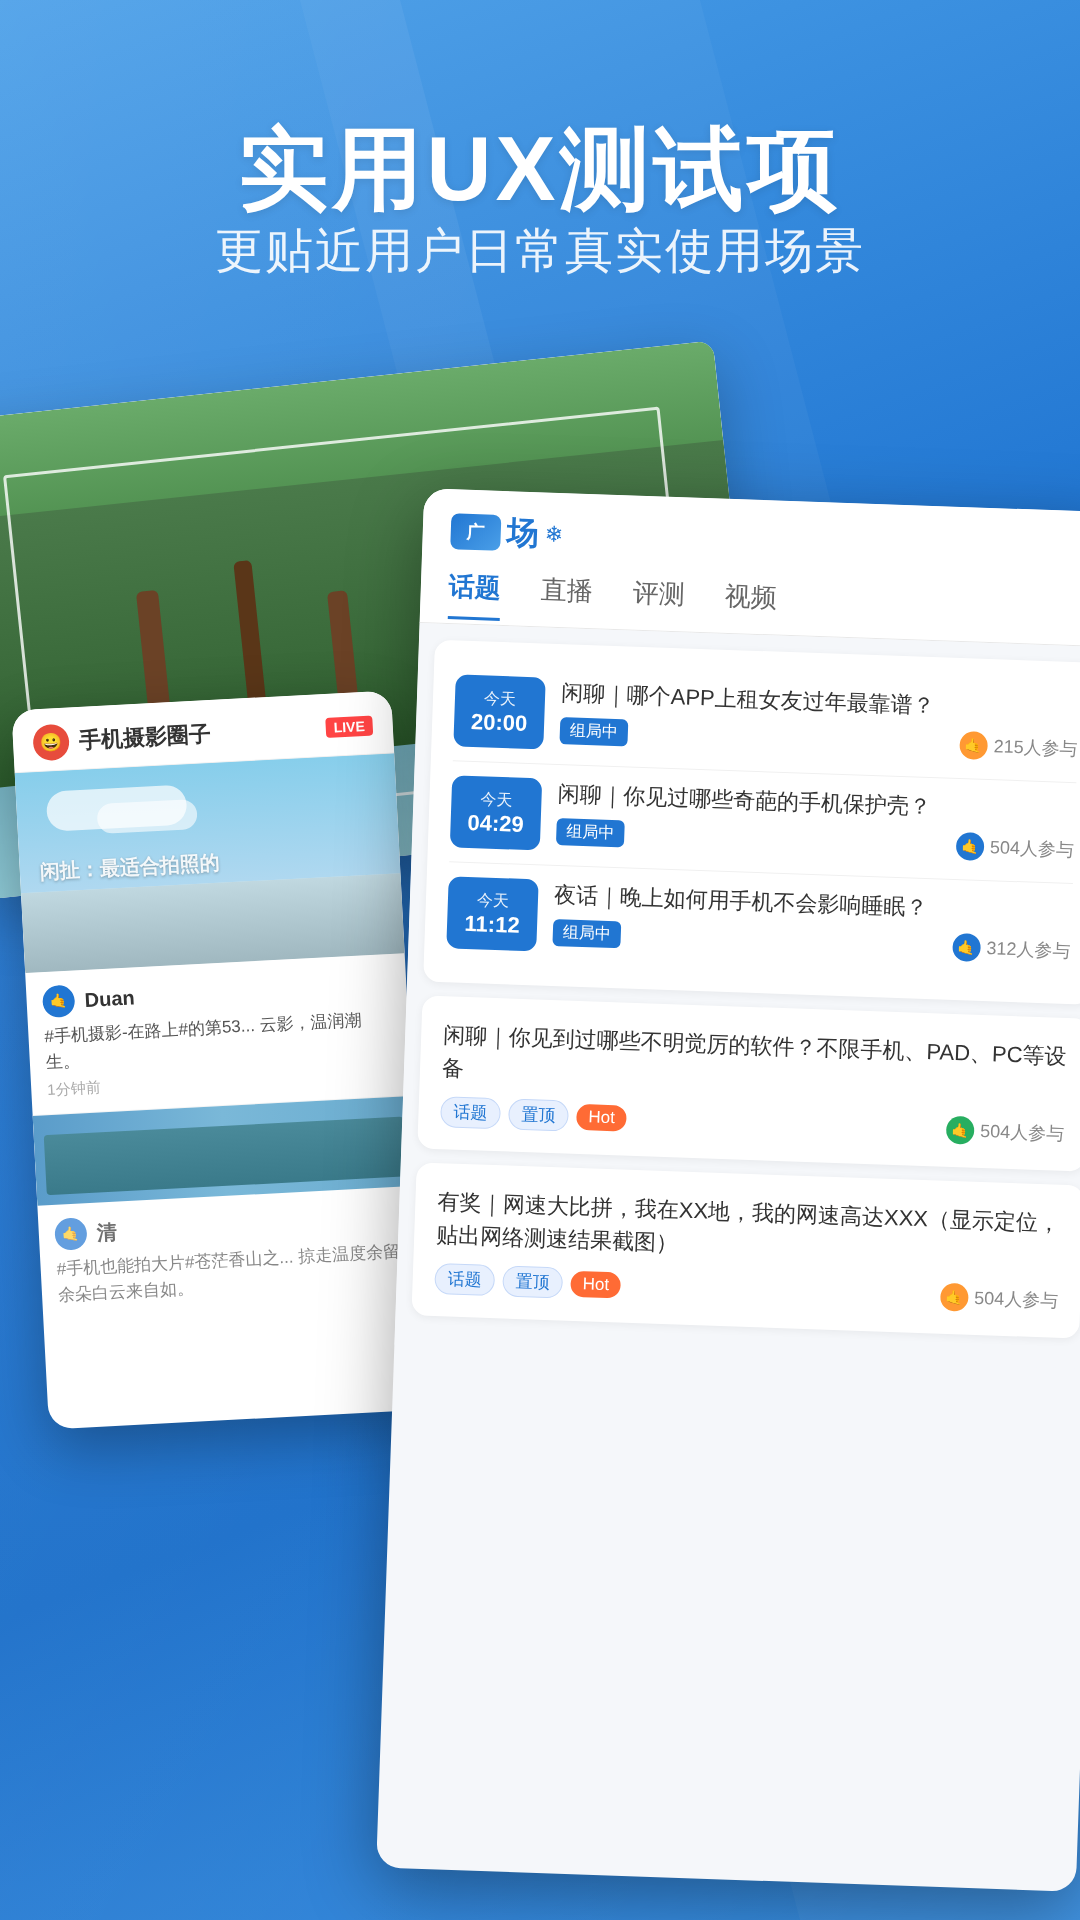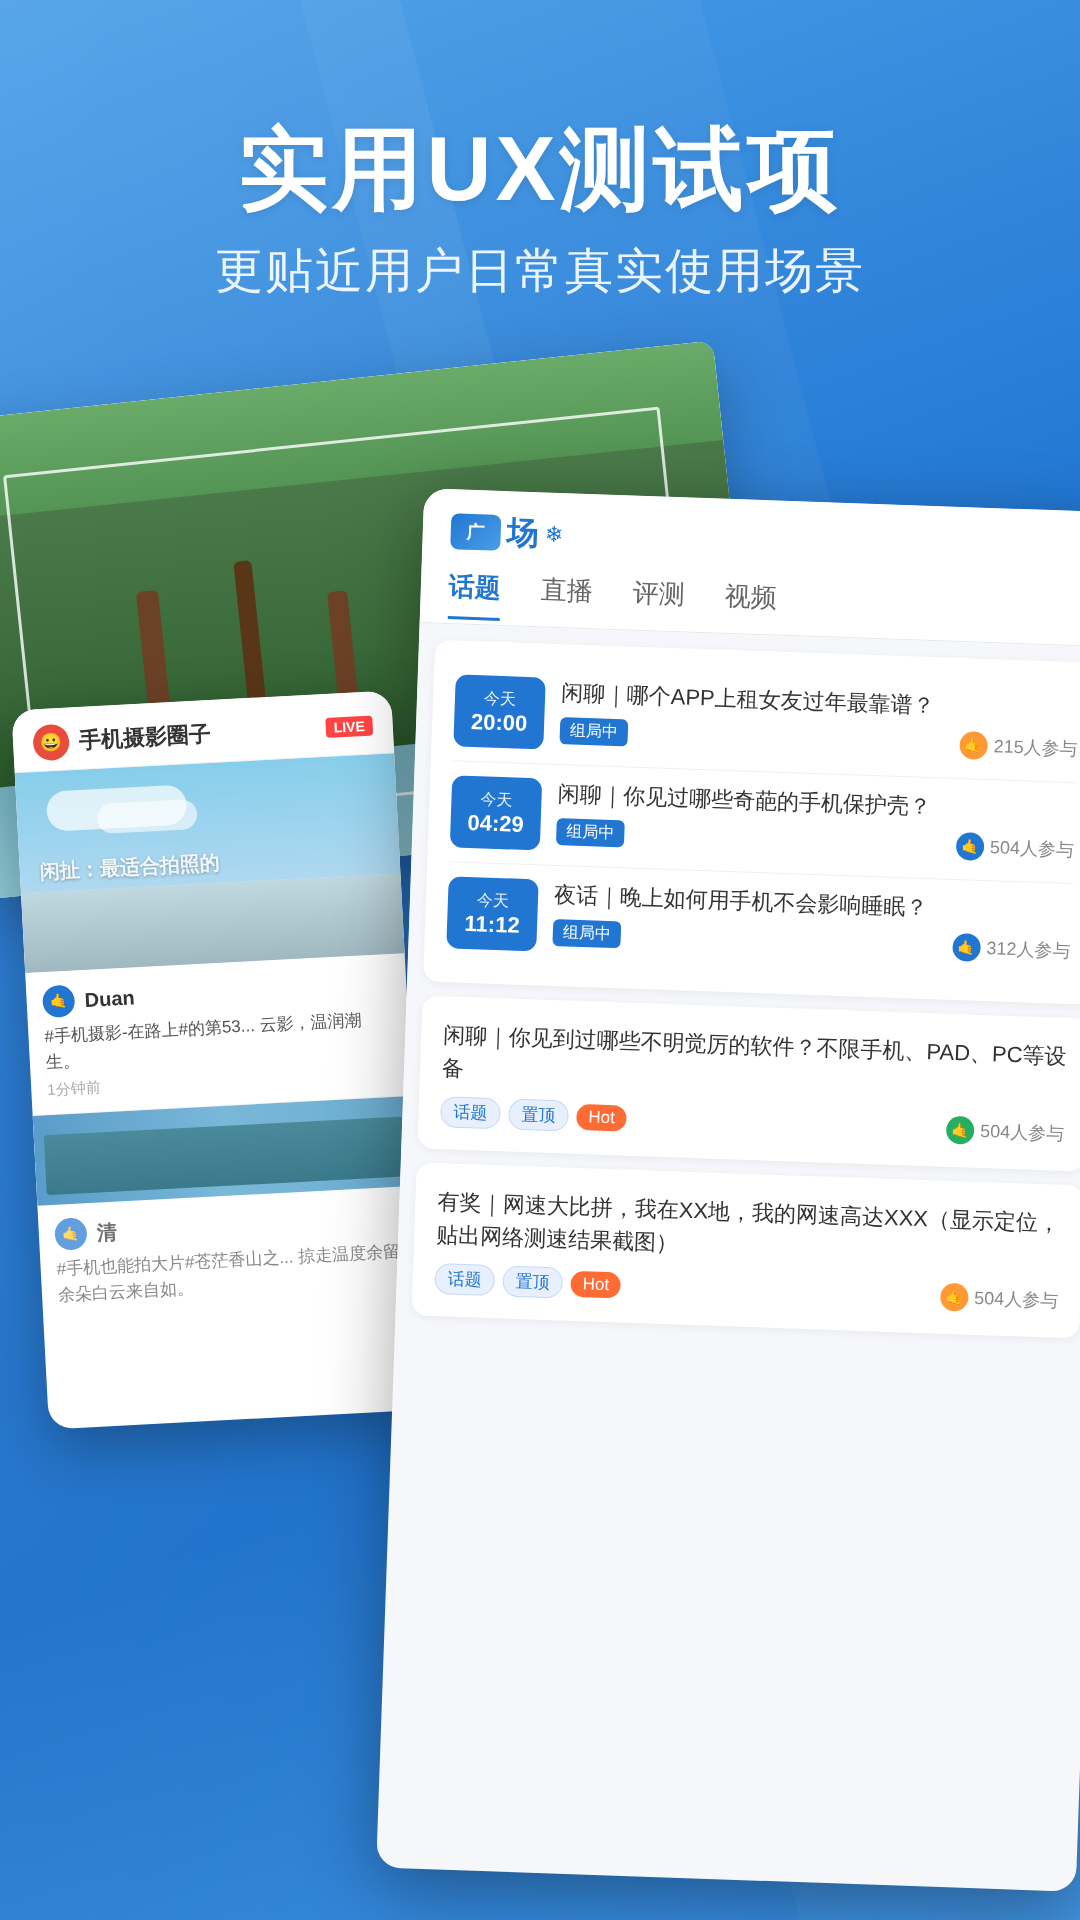--- a/index.html
+++ b/index.html
@@ -26,21 +26,20 @@
       font-weight: 700;
       color: #ffffff;
       letter-spacing: 4px;
       line-height: 1.1;
       text-shadow: 0 2px 8px rgba(0,0,0,0.1);
     }
     .sub-title {
       font-size: 48px;
       font-weight: 400;
       color: rgba(255,255,255,0.9);
-      margin-top: 20px;
       letter-spacing: 2px;
     }
 
     
     .cards-container {
       position: absolute;
       top: 380px;
       left: 0;
       right: 0;
       width: 100%;

